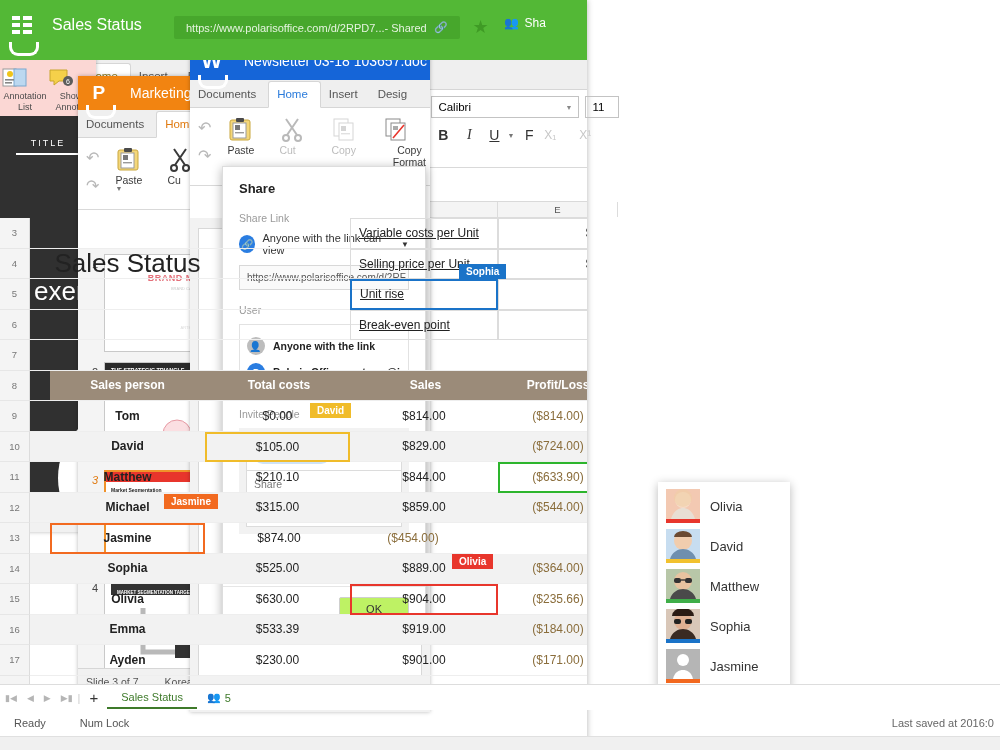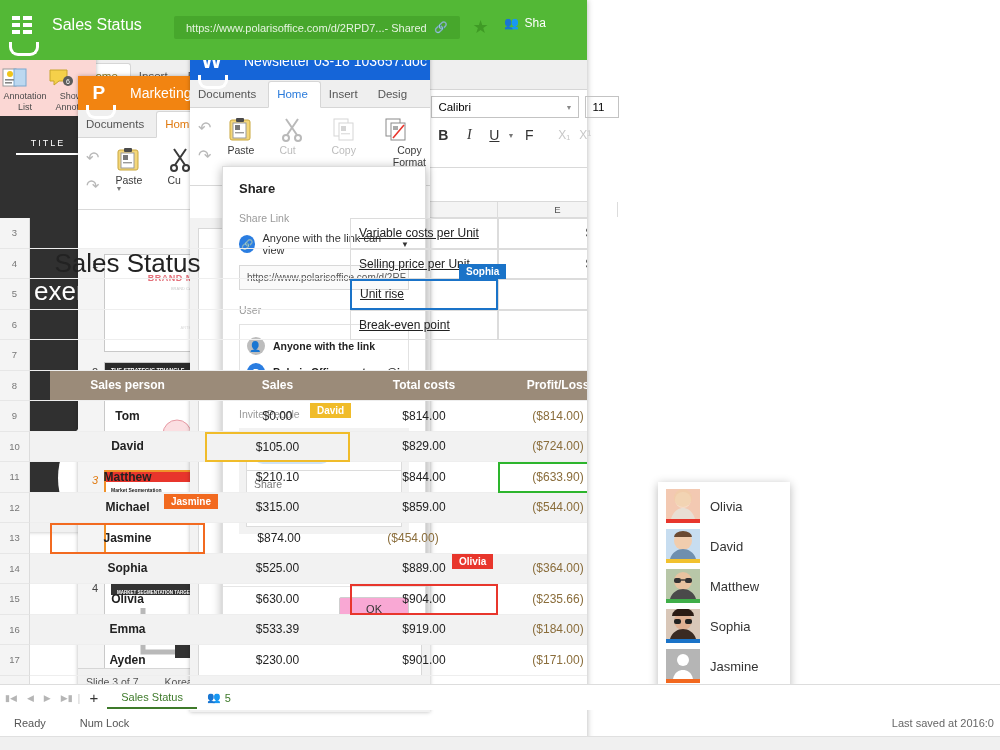--- a/index.html
+++ b/index.html
@@ -101,21 +101,21 @@
   .uava.po { background:#2a7de1; font-weight:bold; font-size:9px; }
   .invitebox { background:#f2f2f2; padding:7px; }
   .chiprow { background:#fff; border:1px solid #dcdcdc; padding:6px; }
   .chip { display:inline-flex; align-items:center; gap:6px; background:#cfe3f7; border-radius:11px;
           padding:3px 7px; font-size:10px; color:#2a4a6a; }
   .chip .x { color:#7a93ad; font-size:10px; }
   .msgbox { background:#fff; border:1px solid #dcdcdc; border-top:none; height:56px; padding:7px;
             font-size:10.5px; color:#777; }
   .dlgfooter { position:absolute; left:0; right:0; bottom:0; border-top:1px solid #e6e6e6;
                padding:10px 16px; display:flex; justify-content:flex-end; }
-  .okbtn { border:1px solid #cfcfcf; background:#f9a8d4; font-size:11px; color:#333;
+  .okbtn { border:1px solid #cfcfcf; background:#bef264; font-size:11px; color:#333;
            padding:5px 26px; border-radius:2px; }
 
   
   #sheetwin { left:413px; top:0; width:587px; height:750px; background:#fff; box-shadow:0 0 6px rgba(0,0,0,.3);}
   #sheetwin .titlebar { height:60px; background:#53b836; align-items:flex-start; padding-top:16px; }
   #sheetgrid { width:46px; display:flex; align-items:flex-start; justify-content:center; position:relative;}
   #sheetgrid .hook { position:absolute; left:9px; top:26px; width:30px; height:14px;
                      border:3px solid #fff; border-top:none; border-radius:0 0 9px 9px; }
   #sheettitle { font-size:16px; color:#fff; padding-left:6px; width:128px; }
   #urlpill { background:#47a72c; color:#e6f4e0; font-size:11px; padding:5px 12px; border-radius:2px;
@@ -577,21 +577,21 @@
           <div style="border:1px solid #c3c3c3;width:34px;height:22px;font-size:11.5px;display:flex;align-items:center;padding-left:6px">
             <span>11</span>
           </div>
         </div>
         <div style="display:flex;gap:2px;align-items:center;margin-top:9px;font-size:14px;color:#333">
           <span style="width:24px;text-align:center;font-weight:bold">B</span>
           <span style="width:24px;text-align:center;font-style:italic;font-family:'Liberation Serif',serif">I</span>
           <span style="width:22px;text-align:center;text-decoration:underline">U</span>
           <span style="font-size:7px;color:#777">▼</span>
           <span style="width:26px;text-align:center">F</span>
-          <span style="width:26px;text-align:right;color:#c7c7c7;font-size:12px">X₁</span>
+          <span style="width:26px;text-align:left;color:#c7c7c7;font-size:12px">X₁</span>
           <span style="width:26px;text-align:center;color:#c7c7c7;font-size:12px">X¹</span>
         </div>
       </div>
     </div>
 
     <div id="formulabar">
       <div id="namebox">I12</div>
       <span class="fsep">⋮</span>
       <span class="fbtn">✕</span>
       <span class="fbtn">✓</span>
@@ -652,22 +652,22 @@
         <div class="cell cB"></div>
         <div class="cell cC"></div>
         <div class="cell cD"></div>
         <div class="cell cE"></div>
       </div>
 
       <div class="grow">
         <div class="rh">8</div>
         <div class="cell cA"></div>
         <div class="cell cB ctr bandhdr">Sales person</div>
+        <div class="cell cD ctr bandhdr">Total costs</div>
         <div class="cell cC ctr bandhdr">Sales</div>
-        <div class="cell cD ctr bandhdr">Total costs</div>
         <div class="cell cE ctr bandhdr">Profit/Loss</div>
       </div>
 
       <div class="grow">
         <div class="rh">9</div>
         <div class="cell cA"></div>
         <div class="cell cB ctr bold">Tom</div>
         <div class="cell cC ctr">$0.00</div>
         <div class="cell cD ctr">$814.00</div>
         <div class="cell cE ctr loss">($814.00)</div>

